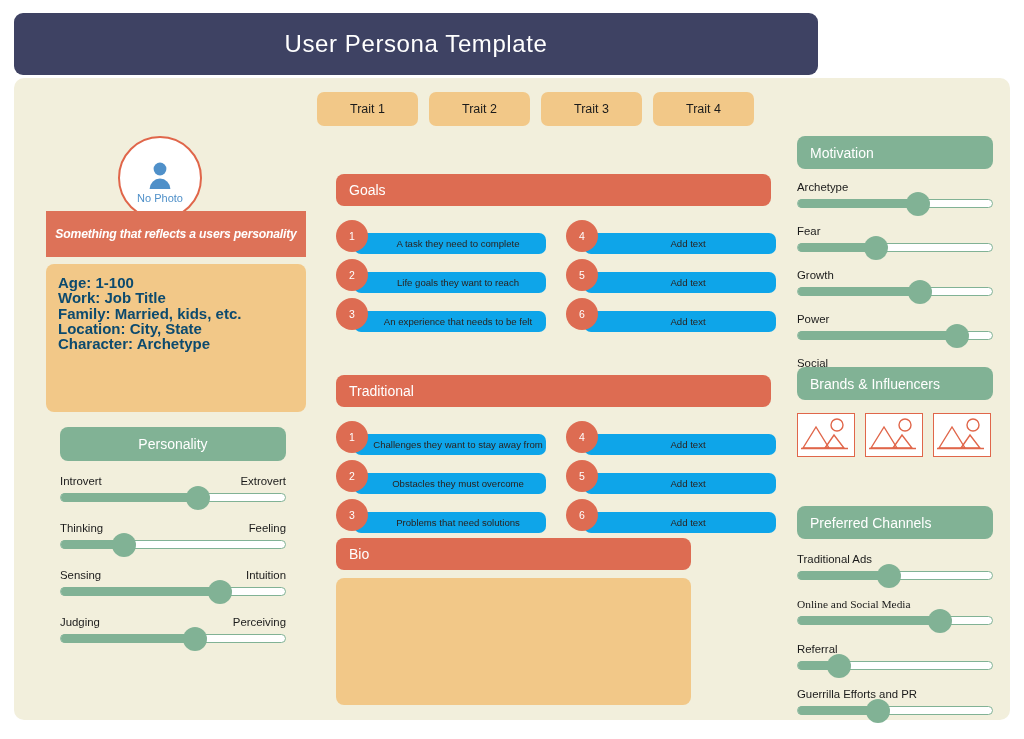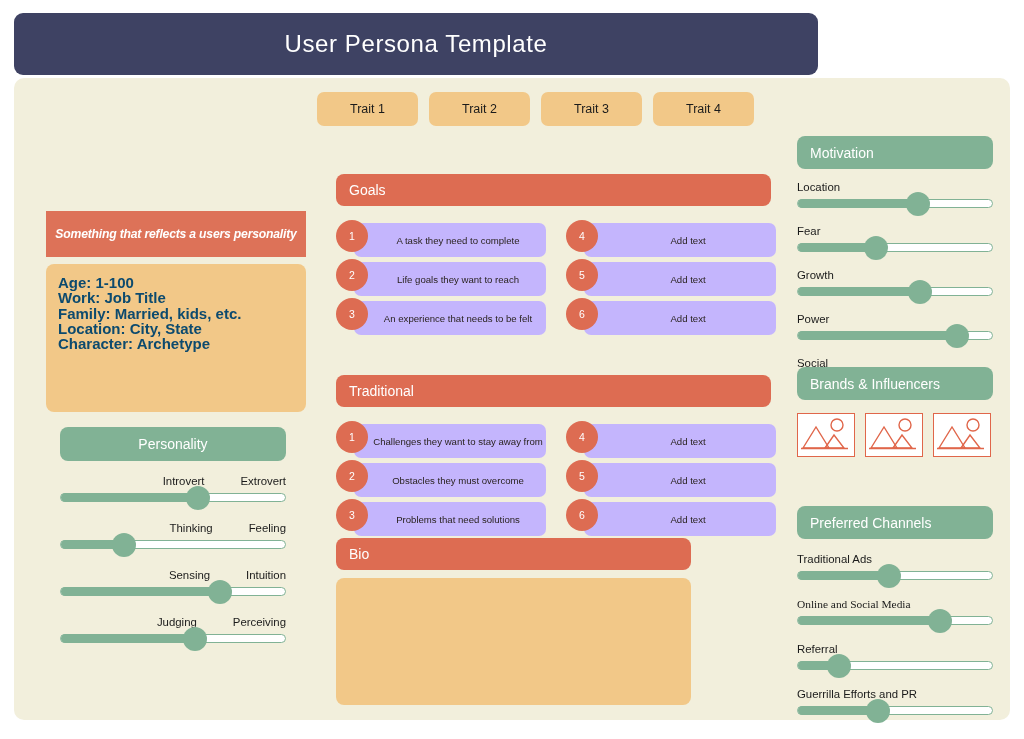--- a/index.html
+++ b/index.html
@@ -80,44 +80,44 @@
     border-radius: 8px;
     display: flex; align-items: center;
     padding-left: 13px;
     color: #ffffff; font-size: 14px;
   }
   .sec-green { background: #81b295; }
   .sec-coral { background: #dd6c52; }
 
   
   .slider-row { position: relative; }
-  .slider-labels { display: flex; justify-content: flex-end; gap: 36px; }
+  .slider-labels { display: flex; justify-content: space-between; gap: 36px; }
   .slider-label { font-size: 11.4px; color: #1a1a1a; }
   .track {
     position: relative; height: 9px; border-radius: 5px;
     background: #ffffff; border: 1px solid #81b295;
   }
   .track-fill {
     position: absolute; left: 0; top: -1px; height: 9px;
     background: #81b295; border-radius: 5px;
   }
   .thumb {
     position: absolute; top: 50%;
     width: 24px; height: 24px; border-radius: 50%;
     background: #81b295; transform: translate(-50%, -50%);
   }
 
   
   .mid { position: absolute; left: 322px; top: 0; width: 435px; }
 
   .item-row { position: relative; height: 34px; margin-bottom: 5px; }
   .item-pill {
-    position: absolute; left: 18px; top: 4px;
-    height: 34px; border-radius: 7px;
-    background: #c4b5fd;
+    position: absolute; left: 18px; top: 14px;
+    height: 21px; border-radius: 7px;
+    background: #0ea5e9;
     display: flex; align-items: center; justify-content: center;
   }
   .item-pill span { font-size: 9.6px; color: #2a2320; padding-left: 16px; }
   .item-num {
     position: absolute; left: 0; top: 1px;
     width: 32px; height: 32px; border-radius: 50%;
     background: #dd6c52;
     display: flex; align-items: center; justify-content: center;
     color: #ffffff; font-size: 10.5px;
   }
@@ -152,20 +152,31 @@
           <span>Trait  2</span>
         </div>
       <div class="trait-btn">
           <span>Trait  3</span>
         </div>
       <div class="trait-btn">
           <span>Trait  4</span>
         </div>
     </div>
 
+    <div class="avatar-wrap">
+      <div class="avatar">
+        <span>
+          <svg width="32" height="32" viewBox="0 0 32 32">
+            <circle cx="16" cy="10" r="6.4" fill="#4f90c9"></circle>
+            <path d="M5.6 30 A10.4 10.4 0 0 1 26.4 30 Z" fill="#4f90c9"></path>
+          </svg>
+        </span>
+        <div class="avatar-label">No Photo</div>
+      </div>
+    </div>
 
     <div class="tagline">
       <span>Something that reflects a users personality</span>
     </div>
 
     <div class="info-card">
       <div class="info-line">Age: 1-100</div>
       <div class="info-line">Work:  Job Title</div>
       <div class="info-line">Family:  Married,  kids, etc.</div>
       <div class="info-line">Location: City, State</div>
@@ -328,21 +339,21 @@
     </div>
 
     <div class="right">
 
       <div style="position:absolute; left:0; top:58px; width:196px;">
         <div class="sec-header sec-green" style="height:33px;">
           <span>Motivation</span>
         </div>
         <div id="motivation-sliders" style="margin-top:12px;">
             <div class="slider-row" style="margin-bottom: 17px;">
-              <div class="slider-label" style="margin-bottom: 6px;">Location</div>
+              <div class="slider-label" style="margin-bottom: 6px;">Archetype</div>
               <div class="track" style="width: 196px;">
                 <div class="track-fill" style="width: 62%;"></div>
                 <div class="thumb" style="left: 62%;"></div>
               </div>
             </div>
             <div class="slider-row" style="margin-bottom: 17px;">
               <div class="slider-label" style="margin-bottom: 6px;">Fear</div>
               <div class="track" style="width: 196px;">
                 <div class="track-fill" style="width: 40%;"></div>
                 <div class="thumb" style="left: 40%;"></div>

